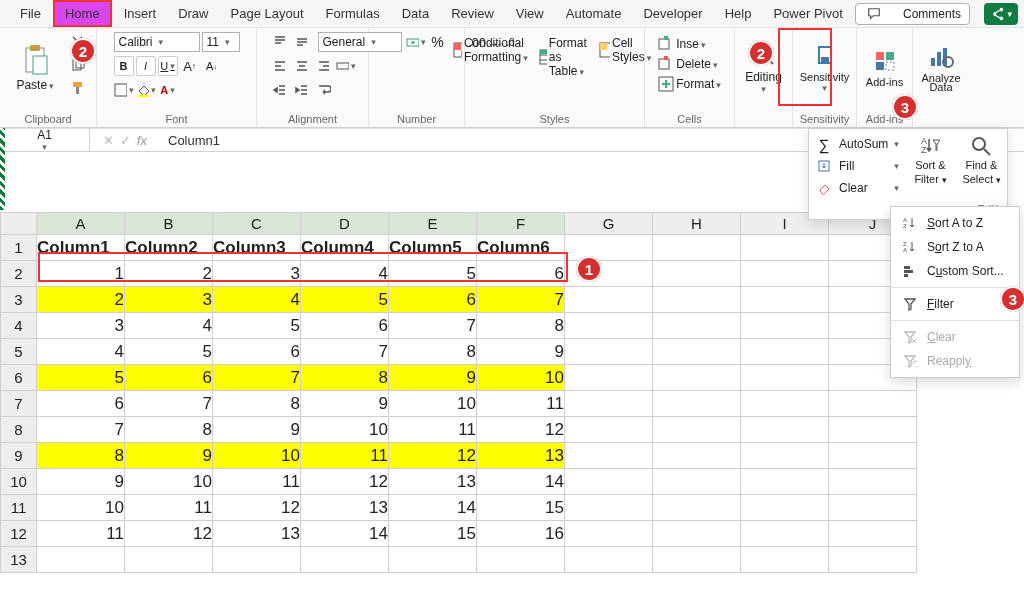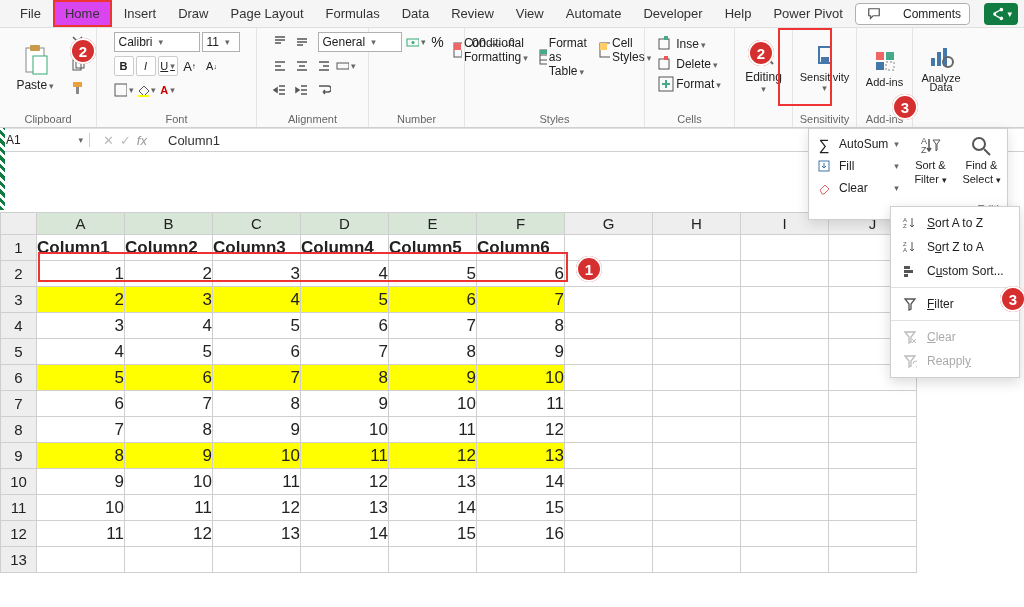--- a/index.html
+++ b/index.html
@@ -33,21 +33,21 @@
 
   
   .hl { position: absolute; border: 2px solid #e33; z-index: 40; pointer-events: none; }
 
   
   .pill { position: absolute; top: 3px; height: 22px; border: 1px solid #b0b0b0; border-radius: 4px; display: flex; align-items: center; padding: 0 8px; gap: 19px; font-size: 12px; background: #fff; cursor: pointer; }
   .share-pill { position: absolute; top: 3px; right: 6px; height: 22px; background: #107c41; border-radius: 4px; display: flex; align-items: center; padding: 0 6px; color: #fff; cursor: pointer; }
 
   
   .fx-bar { display: flex; height: 24px; border-top: 1px solid #e0e0e0; border-bottom: 1px solid #d0d0d0; align-items: center; background: #fff; }
-  .name-box { width: 90px; border-right: 1px solid #d0d0d0; padding: 0 6px; display: flex; align-items: center; justify-content: space-between; font-size: 12px; }
+  .name-box { width: 90px; border-right: 1px solid #d0d0d0; padding: 0 6px; display: flex; align-items: center; justify-content: space-between; font-size: 12px; flex-direction: column; }
   .fx-icons { width: 70px; display: flex; align-items: center; gap: 6px; justify-content: center; color: #999; }
   .fx-input { flex: 1; padding: 0 8px; font-size: 13px; color: #333; }
 
   
   .grid-wrap { position: relative; margin-top: 60px; }
   table.grid { border-collapse: collapse; }
   .grid th, .grid td { border: 1px solid #cfcfcf; padding: 0; }
   .col-hdr { background: #eee; font-weight: normal; font-size: 15px; text-align: center; height: 22px; width: 88px; }
   .row-hdr { background: #eee; font-weight: normal; font-size: 15px; text-align: center; width: 36px; height: 26px; }
   .corner { background: #eee; width: 36px; height: 22px; }

